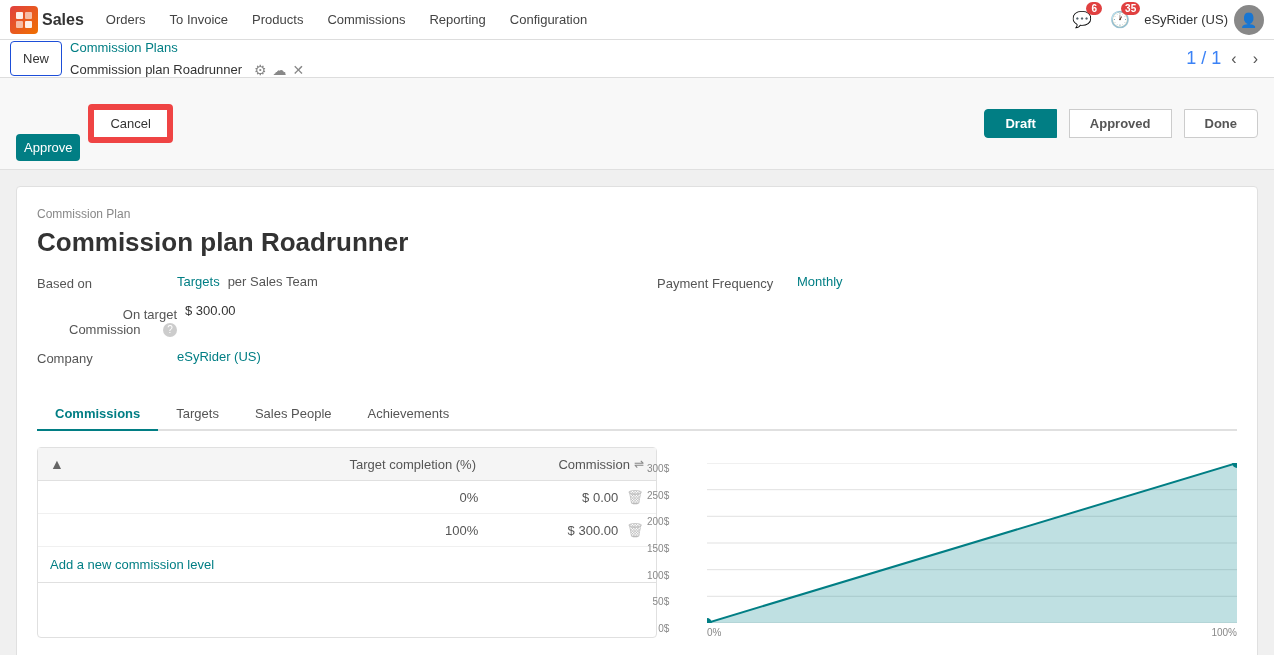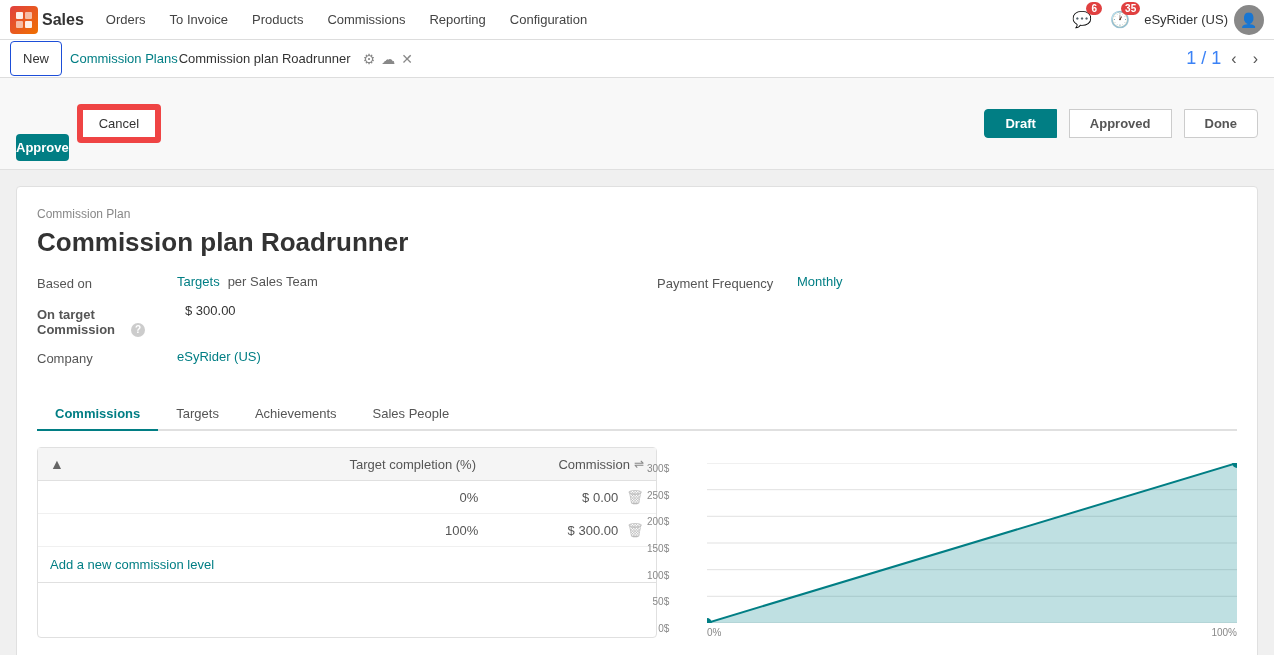--- a/index.html
+++ b/index.html
@@ -126,24 +126,24 @@
       border-bottom: 1px solid #e0e0e0;
       display: flex;
       align-items: center;
       gap: 8px;
     }
     .btn-approve {
       background: #017e84;
       color: white;
       border: none;
       border-radius: 4px;
-      padding: 6px 0;
-      cursor: pointer;
-      font-size: 13px;
-      font-weight: 700;
+      padding: 6px 8px;
+      cursor: pointer;
+      font-size: 13px;
+      font-weight: 400;
       margin-top: 48px;
     }
     .btn-cancel {
       background: #fff;
       color: #333;
       border: 6px solid #ef4444;
       border-radius: 4px;
       padding: 6px 16px;
       cursor: pointer;
       font-size: 13px;
@@ -208,23 +208,22 @@
     }
     .field-label {
       min-width: 140px;
       color: #555;
       font-size: 13px;
       padding-top: 2px;
     }
     .field-label-wrap {
       min-width: 140px;
       display: flex;
-      align-items: flex-start;
+      align-items: flex-end;
       padding-top: 2px;
-      font-weight: bold;
     }
     .help-icon {
       width: 14px; height: 14px;
       border-radius: 50%;
       background: #ccc;
       color: white;
       display: inline-flex;
       align-items: center;
       justify-content: center;
       font-size: 10px;
@@ -384,21 +383,21 @@
     </div>
     <div class="user-section">
       <span style="font-size:13px;color:#333;">eSyRider (US)</span>
       <div class="user-avatar">👤</div>
     </div>
   </div>
 </div>
 
 <div class="breadcrumb-bar">
   <button class="new-btn">New</button>
-  <div style="display:flex; flex-direction:row; gap:1px;">
+  <div style="display:flex; flex-direction:column; gap:7px;">
     <span class="breadcrumb-link">Commission Plans</span>
     <div style="display:flex; align-items:center; gap:6px;">
       <span class="breadcrumb-current">Commission plan Roadrunner</span>
       <div class="breadcrumb-icons">
         <span class="bread-icon">⚙</span>
         <span class="bread-icon">☁</span>
         <span class="bread-icon">✕</span>
       </div>
     </div>
   </div>
@@ -456,22 +455,22 @@
       <div class="field-row">
         <span class="field-label">Payment Frequency</span>
         <span class="field-value-blue">Monthly</span>
       </div>
     </div>
   </div>
 
   <div class="tabs">
     <div class="tab active">Commissions</div>
     <div class="tab">Targets</div>
+    <div class="tab">Sales People</div>
     <div class="tab">Achievements</div>
-    <div class="tab">Sales People</div>
   </div>
 
   <div class="tab-content">
 
     <div class="table-section">
       <div class="table-header">
         <span class="col-toggle">▲</span>
         <span class="col-target">Target completion (%)</span>
         <span class="col-commission">
           <span>Commission</span>

